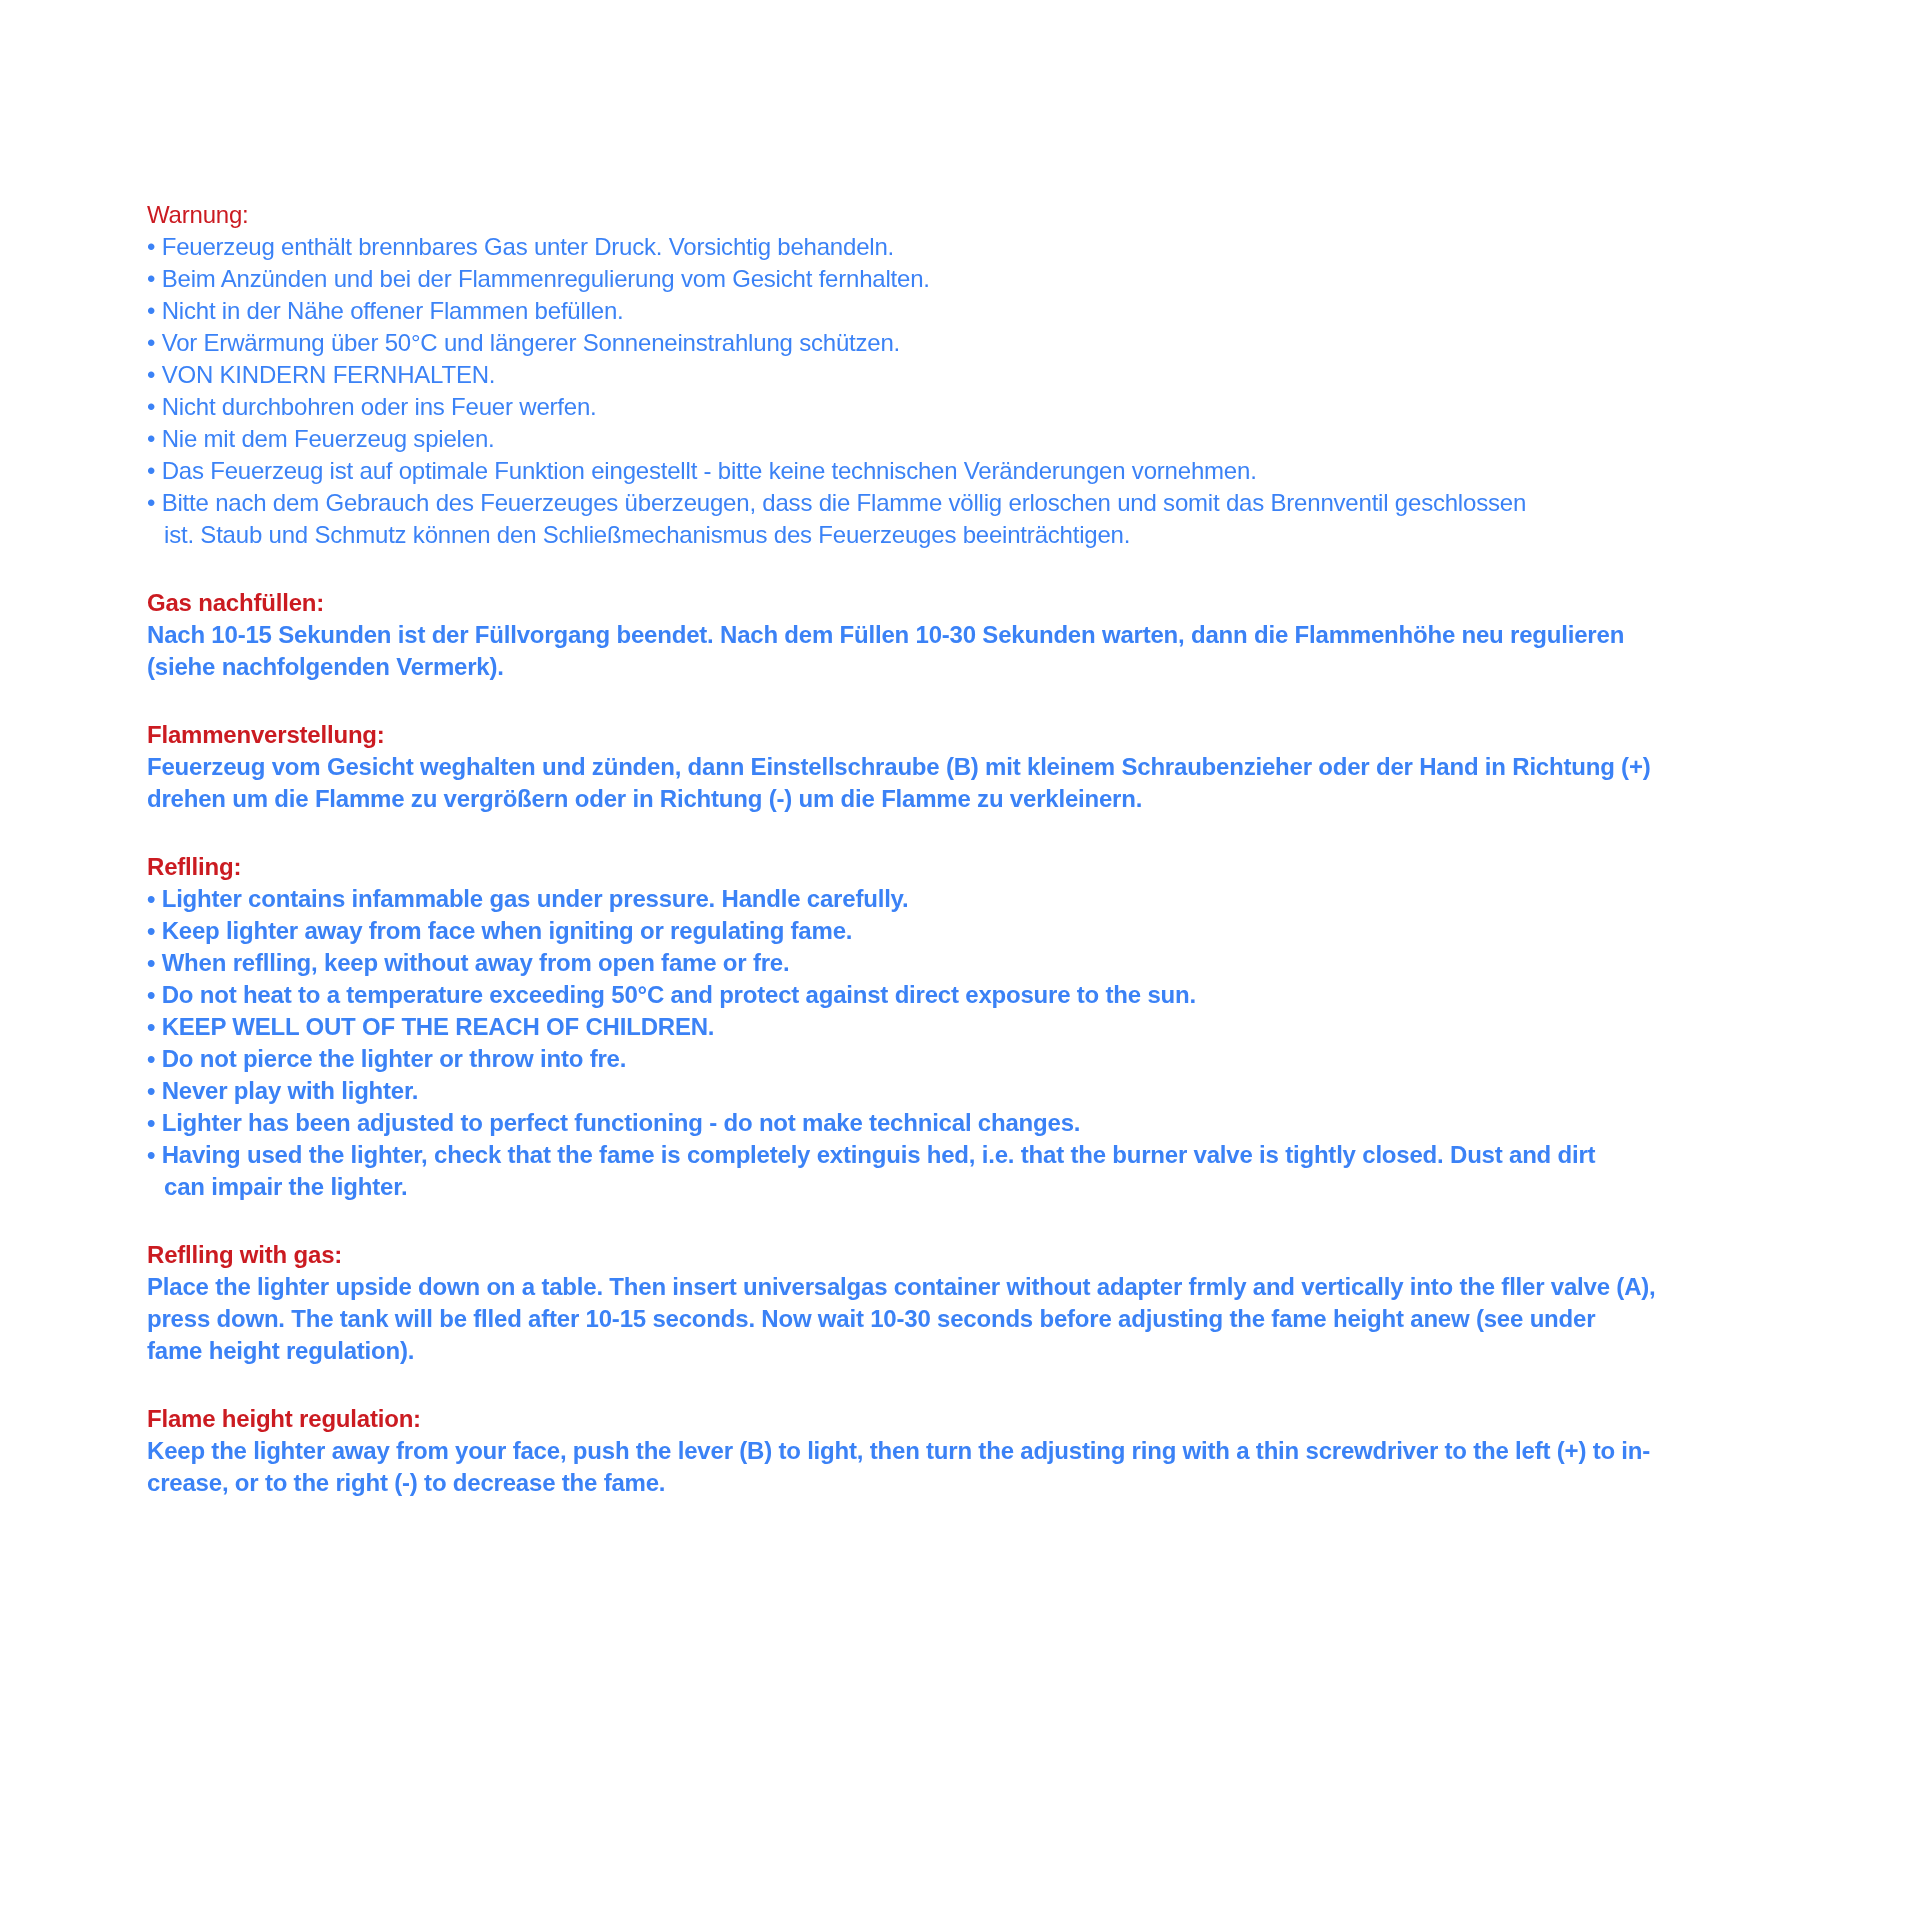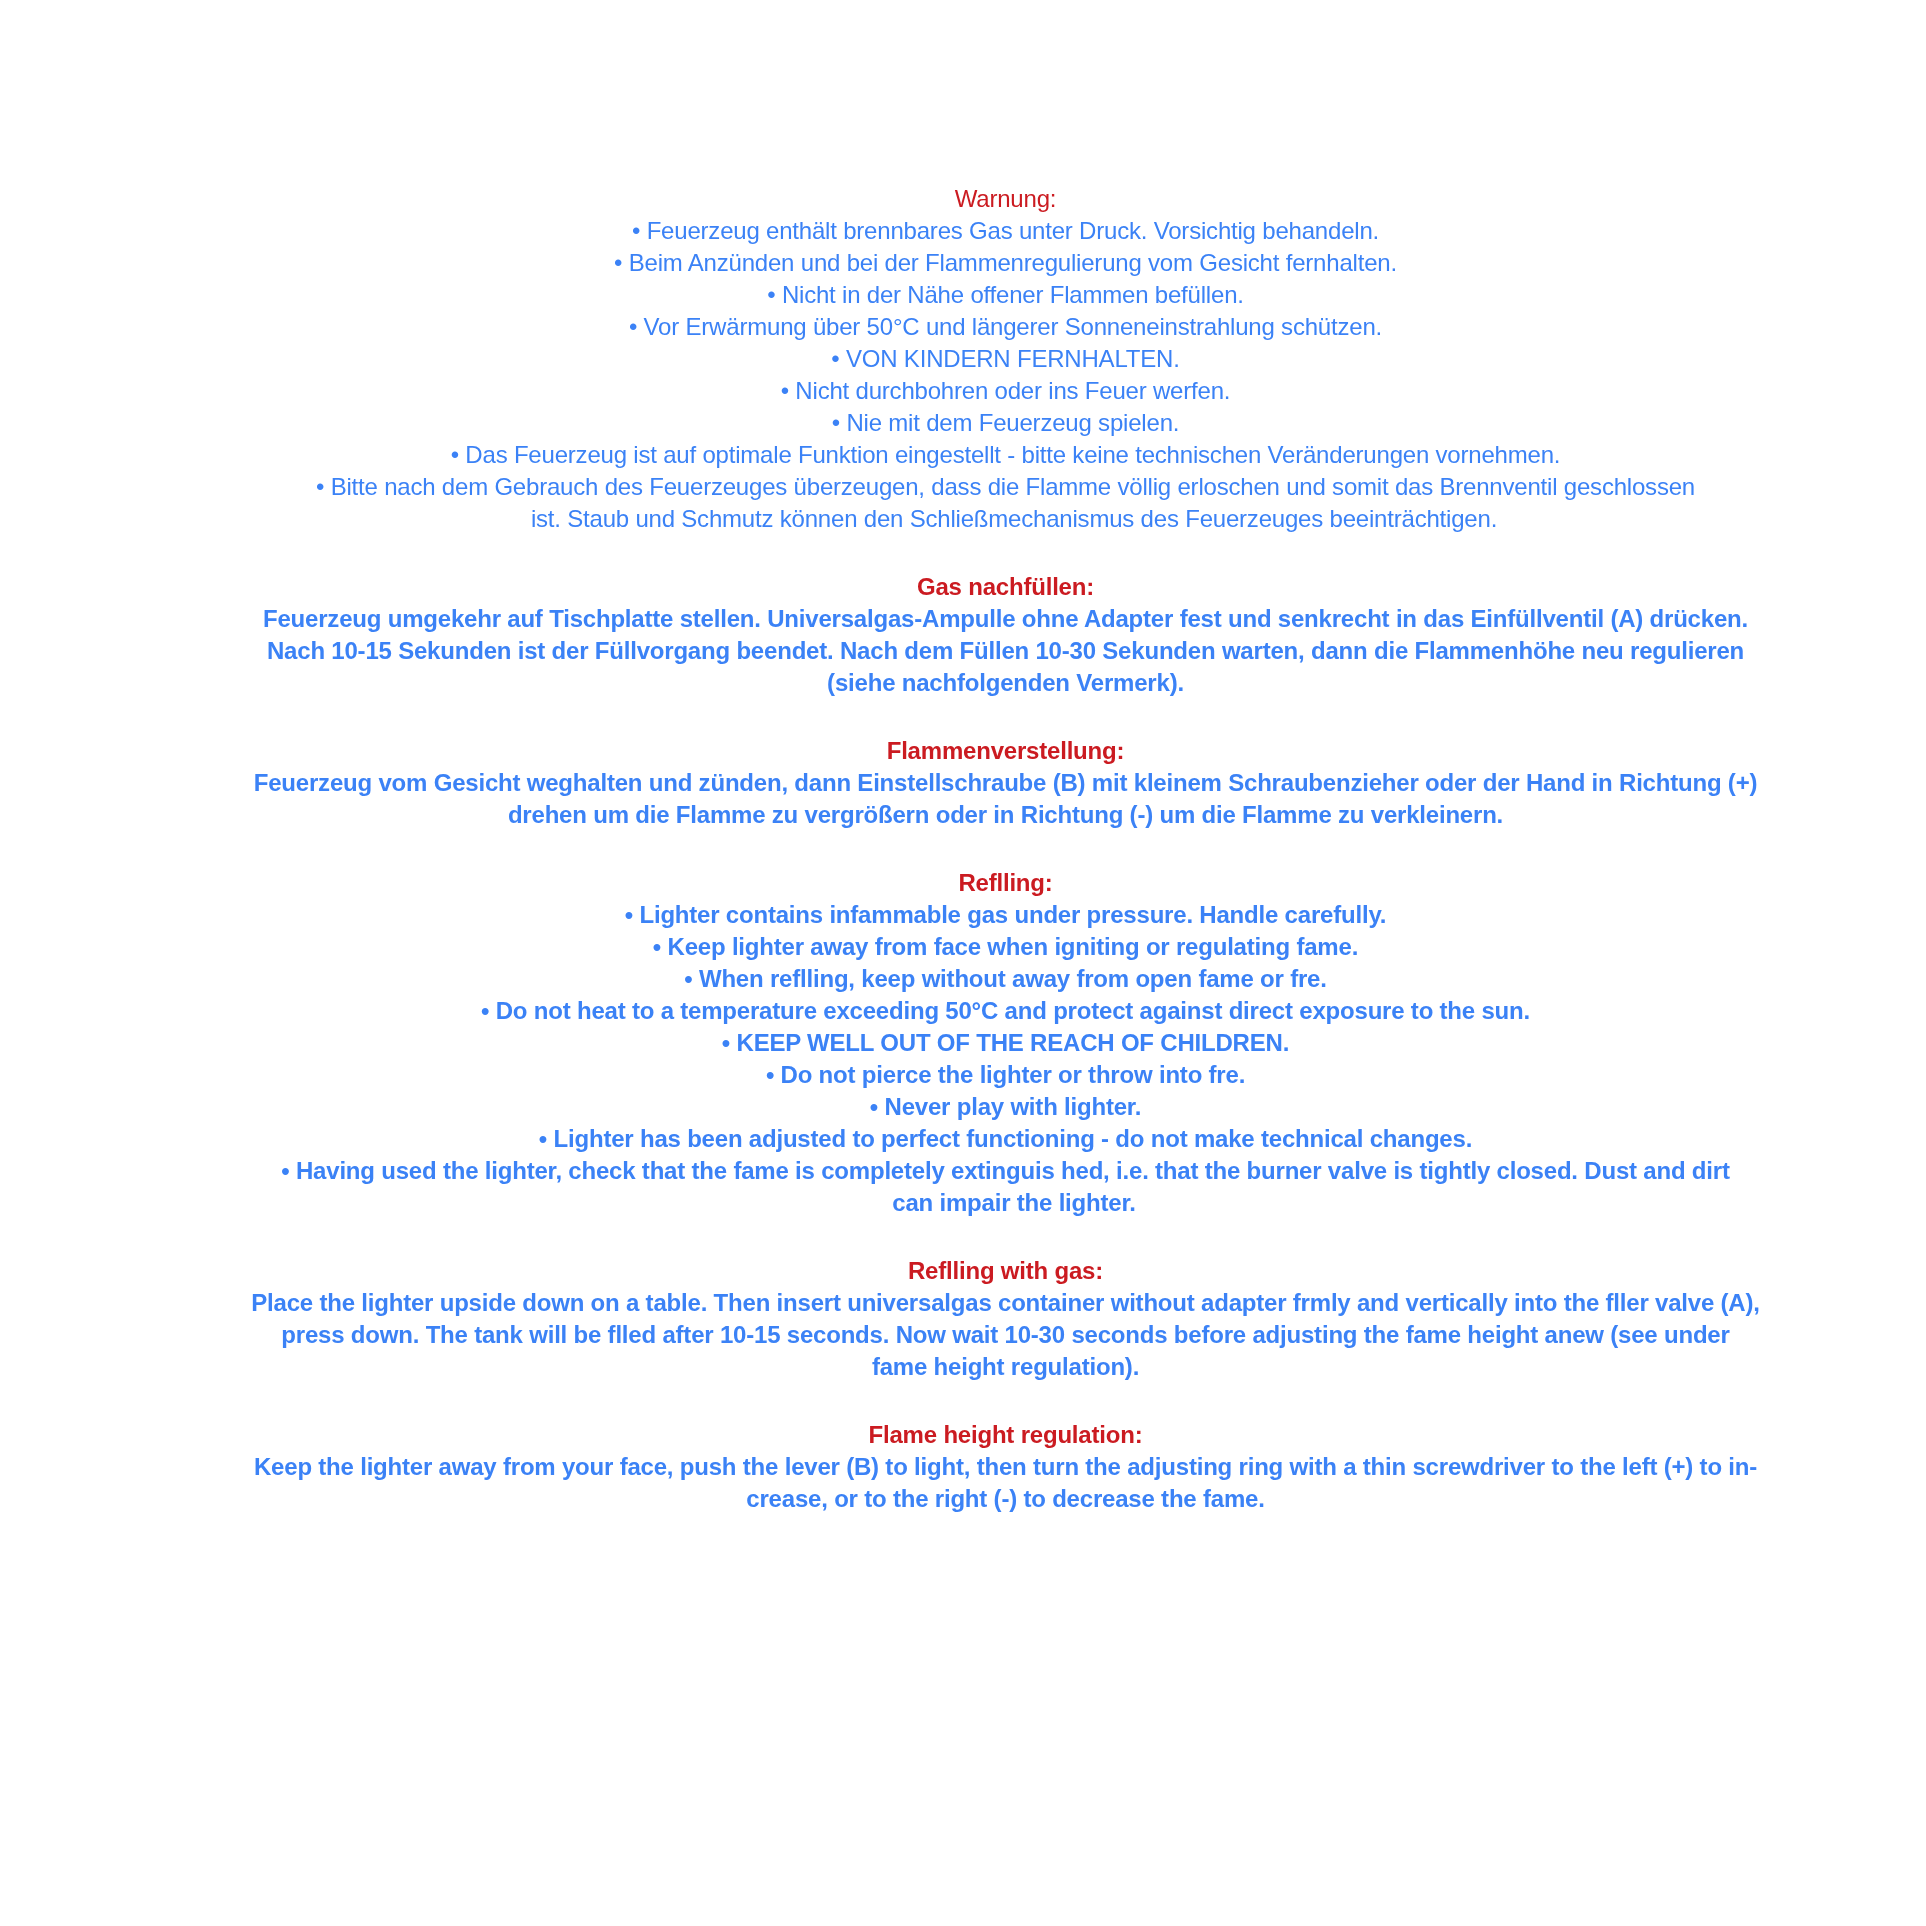--- a/index.html
+++ b/index.html
@@ -14,23 +14,22 @@
     font-family: "Liberation Sans", "DejaVu Sans", sans-serif;
     overflow: hidden;
   }
   .doc {
     position: absolute;
     left: 131px;
     top: 183px;
     width: 1749px;
   }
   .section {
-    margin: 0;
+    margin: 16px;
     padding: 0;
-    text-align: center;
   }
   .section + .section {
     margin-top: 36px;
     font-weight: bold;
   }
   .heading {
     font-size: 24px;
     line-height: 32px;
     letter-spacing: -0.2px;
     color: #cb1b21;
@@ -59,21 +58,20 @@
       <div class="line">• Vor Erwärmung über 50°C und längerer Sonneneinstrahlung schützen.</div>
       <div class="line">• VON KINDERN FERNHALTEN.</div>
       <div class="line">• Nicht durchbohren oder ins Feuer werfen.</div>
       <div class="line">• Nie mit dem Feuerzeug spielen.</div>
       <div class="line">• Das Feuerzeug ist auf optimale Funktion eingestellt - bitte keine technischen Veränderungen vornehmen.</div>
       <div class="line">• Bitte nach dem Gebrauch des Feuerzeuges überzeugen, dass die Flamme völlig erloschen und somit das Brennventil geschlossen</div>
       <div class="line indent">ist. Staub und Schmutz können den Schließmechanismus des Feuerzeuges beeinträchtigen.</div>
     </section>
     <section class="section">
       <div class="heading">Gas nachfüllen:</div>
-      <div class="line">Feuerzeug umgekehr auf Tischplatte stellen. Universalgas-Ampulle ohne Adapter fest und senkrecht in das Einfüllventil (A) drücken.</div>
       <div class="line">Nach 10-15 Sekunden ist der Füllvorgang beendet. Nach dem Füllen 10-30 Sekunden warten, dann die Flammenhöhe neu regulieren</div>
       <div class="line">(siehe nachfolgenden Vermerk).</div>
     </section>
     <section class="section">
       <div class="heading">Flammenverstellung:</div>
       <div class="line">Feuerzeug vom Gesicht weghalten und zünden, dann Einstellschraube (B) mit kleinem Schraubenzieher oder der Hand in Richtung (+)</div>
       <div class="line">drehen um die Flamme zu vergrößern oder in Richtung (-) um die Flamme zu verkleinern.</div>
     </section>
     <section class="section">
       <div class="heading">Reflling:</div>

